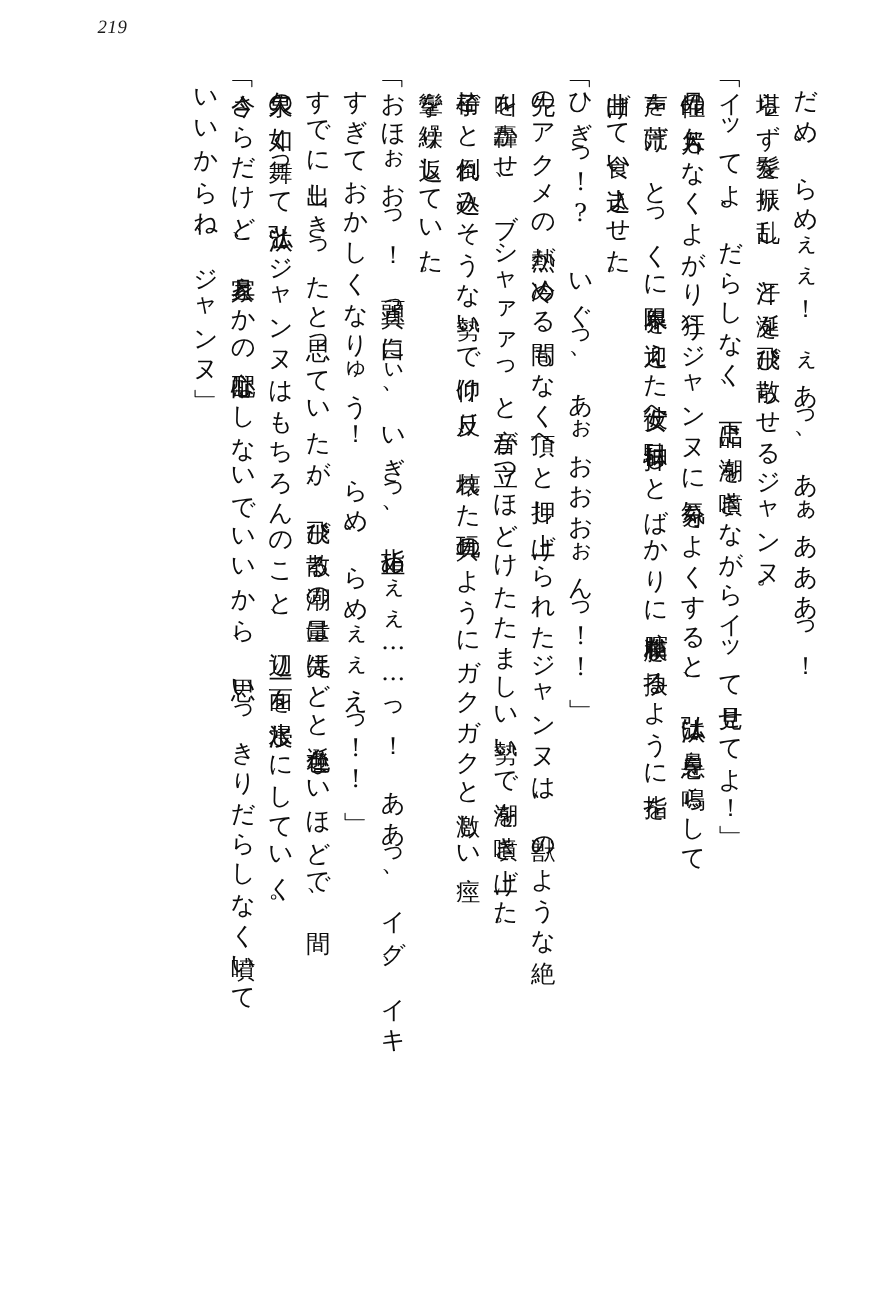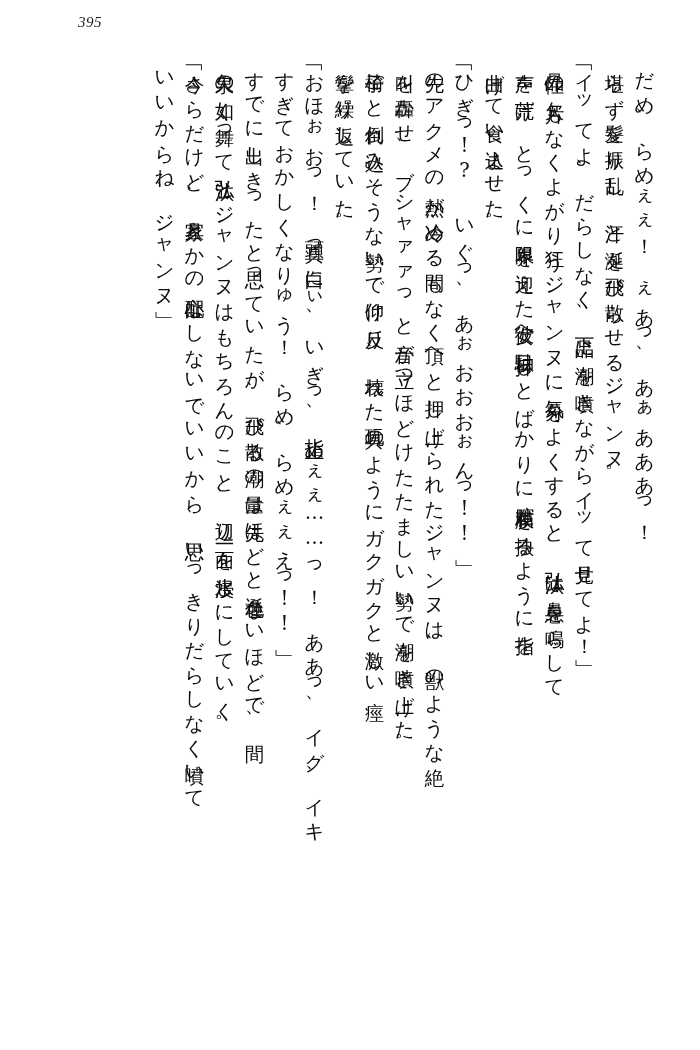--- a/index.html
+++ b/index.html
@@ -55,21 +55,21 @@
     flex: 0 0 30px;
     white-space: nowrap;
     overflow: visible;
     color: #0d0d0d;
   }
 </style>
 </head>
 <body>
 
 <div class="page">
-  <div class="page-number">395</div>
+  <div class="page-number">219</div>
   <div class="vtext">
     <div class="vline">だめ、らめぇぇ！　ぇあっ、あぁあああっ！</div>
     <div class="vline">堪らず髪を振り乱し、汗と涎を飛び散らせるジャンヌ。</div>
     <div class="vline">「イッてよ、だらしなく、下品に潮を噴きながらイッて見せてよ！」</div>
     <div class="vline">品性の欠片もなくよがり狂うジャンヌに気分をよくすると、弘汰は鼻息を鳴らして</div>
     <div class="vline">声を荒げ、とっくに限界を迎えた彼女へ駄目押しとばかりに膣粘膜を抉るように指を</div>
     <div class="vline">曲げて食い込ませた。</div>
     <div class="vline">「ひぎっ!?　いぐっ、あぉおおおぉんっ!!」</div>
     <div class="vline">先のアクメの熱が冷める間もなく頂へと押し上げられたジャンヌは、獣のような絶</div>
     <div class="vline">叫を轟かせ、ブシャァァっと音が立つほどけたたましい勢いで潮を噴き上げた。</div>

